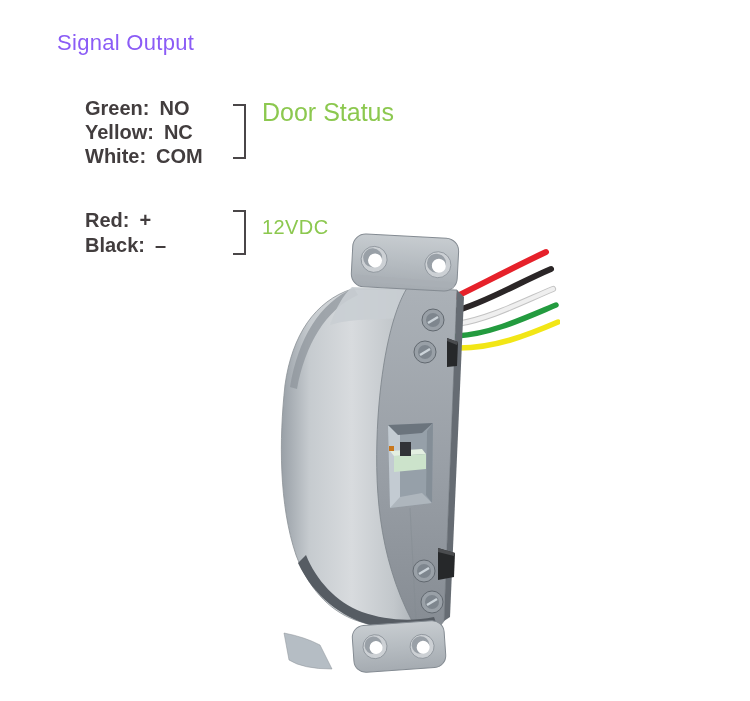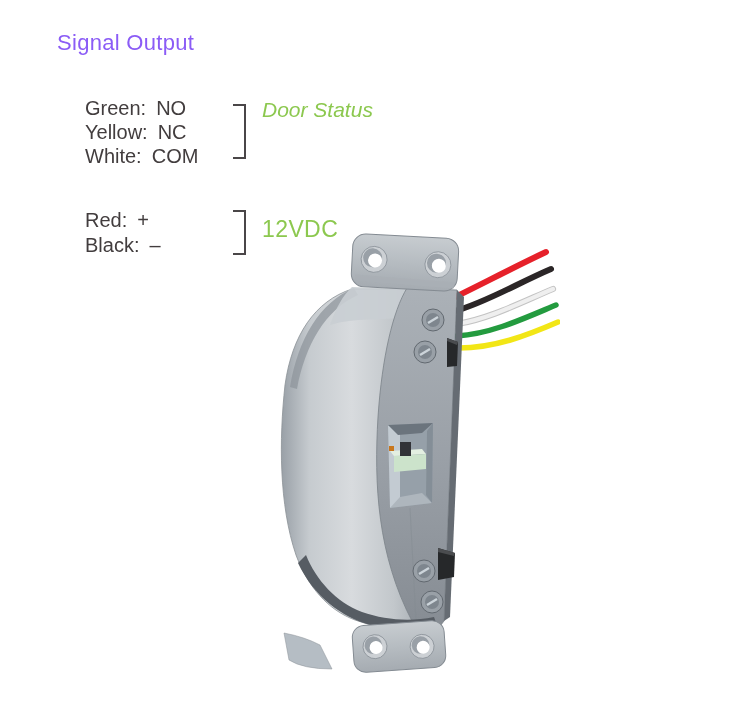--- a/index.html
+++ b/index.html
@@ -4,35 +4,35 @@
 <style>
   html,body { margin:0; padding:0; background:#ffffff; }
   .page {
     position:relative; width:750px; height:701px; background:#ffffff;
     font-family:"Liberation Sans","DejaVu Sans",sans-serif; overflow:hidden;
   }
   .title {
     position:absolute; left:57px; top:30px;
     font-size:22px; font-weight:400; color:#8b5cf6; letter-spacing:0.3px;
   }
-  .wire-rows { position:absolute; left:85px; color:#423d3e; font-weight:400; font-size:20px; }
+  .wire-rows { position:absolute; left:85px; color:#423d3e; font-weight:700; font-size:20px; }
   .wire-rows.signal { top:96px; }
   .wire-rows.power  { top:208px; }
   .wire-rows .row { height:24px; line-height:24px; white-space:nowrap; }
   .wire-rows.power .row { height:25px; line-height:25px; }
   .wval { margin-left:10px; }
   .bracket {
     position:absolute; width:11px;
     border-top:2.5px solid #4a4648; border-right:2.5px solid #4a4648; border-bottom:2.5px solid #4a4648;
   }
   .bracket.b1 { left:233px; top:104px; height:51px; }
   .bracket.b2 { left:233px; top:210px; height:41px; }
   .group-heading { position:absolute; color:#8cc84f; font-weight:400; white-space:nowrap; }
-  .h-door  { left:262px; top:98px;  font-size:21px;font-style:italic; }
-  .h-power { left:262px; top:216px; font-size:23px; letter-spacing:0.4px; }
+  .h-door  { left:262px; top:98px;  font-size:25px; }
+  .h-power { left:262px; top:216px; font-size:20px; letter-spacing:0.4px; }
   .descs { position:absolute; left:262px; top:120px; color:#4b4849; font-size:18.5px; }
   .descs .desc { height:23px; line-height:23px; letter-spacing:0.2px; white-space:nowrap; }
   .device-svg { position:absolute; left:270px; top:225px; width:290px; height:460px; }
 </style>
 </head>
 <body>
 
 <div class="page">
 
   <div class="title">Signal Output</div>

